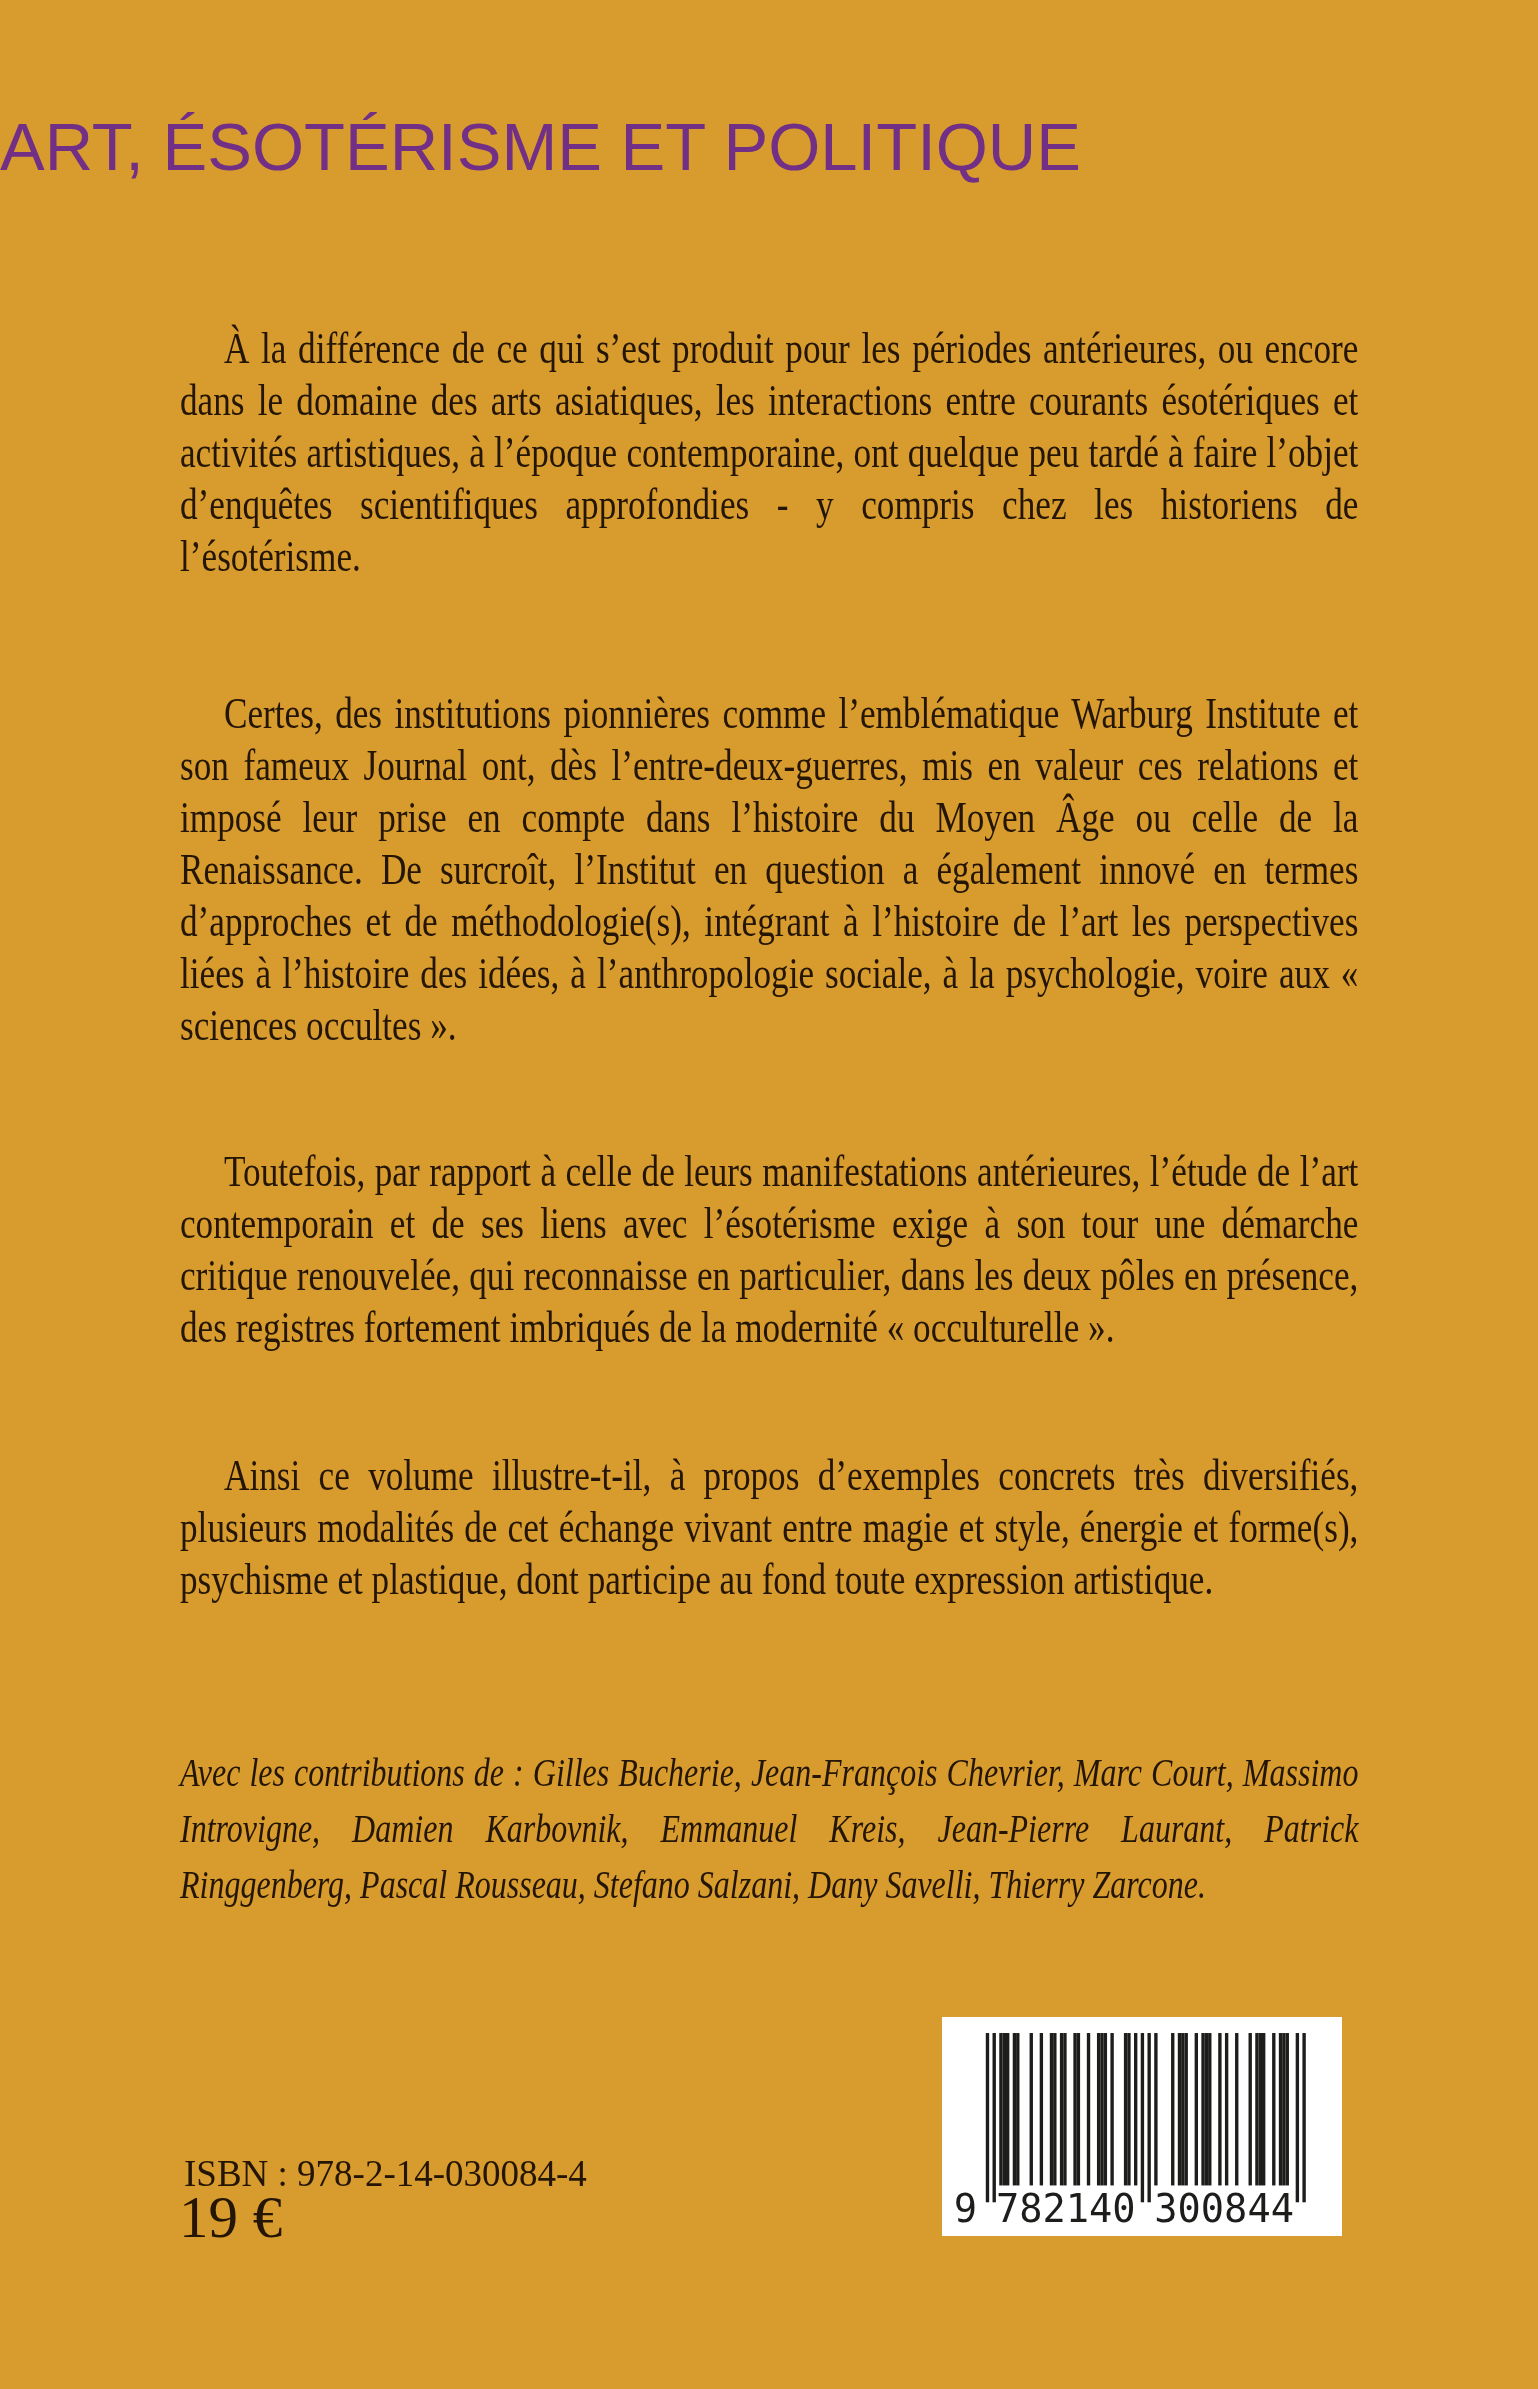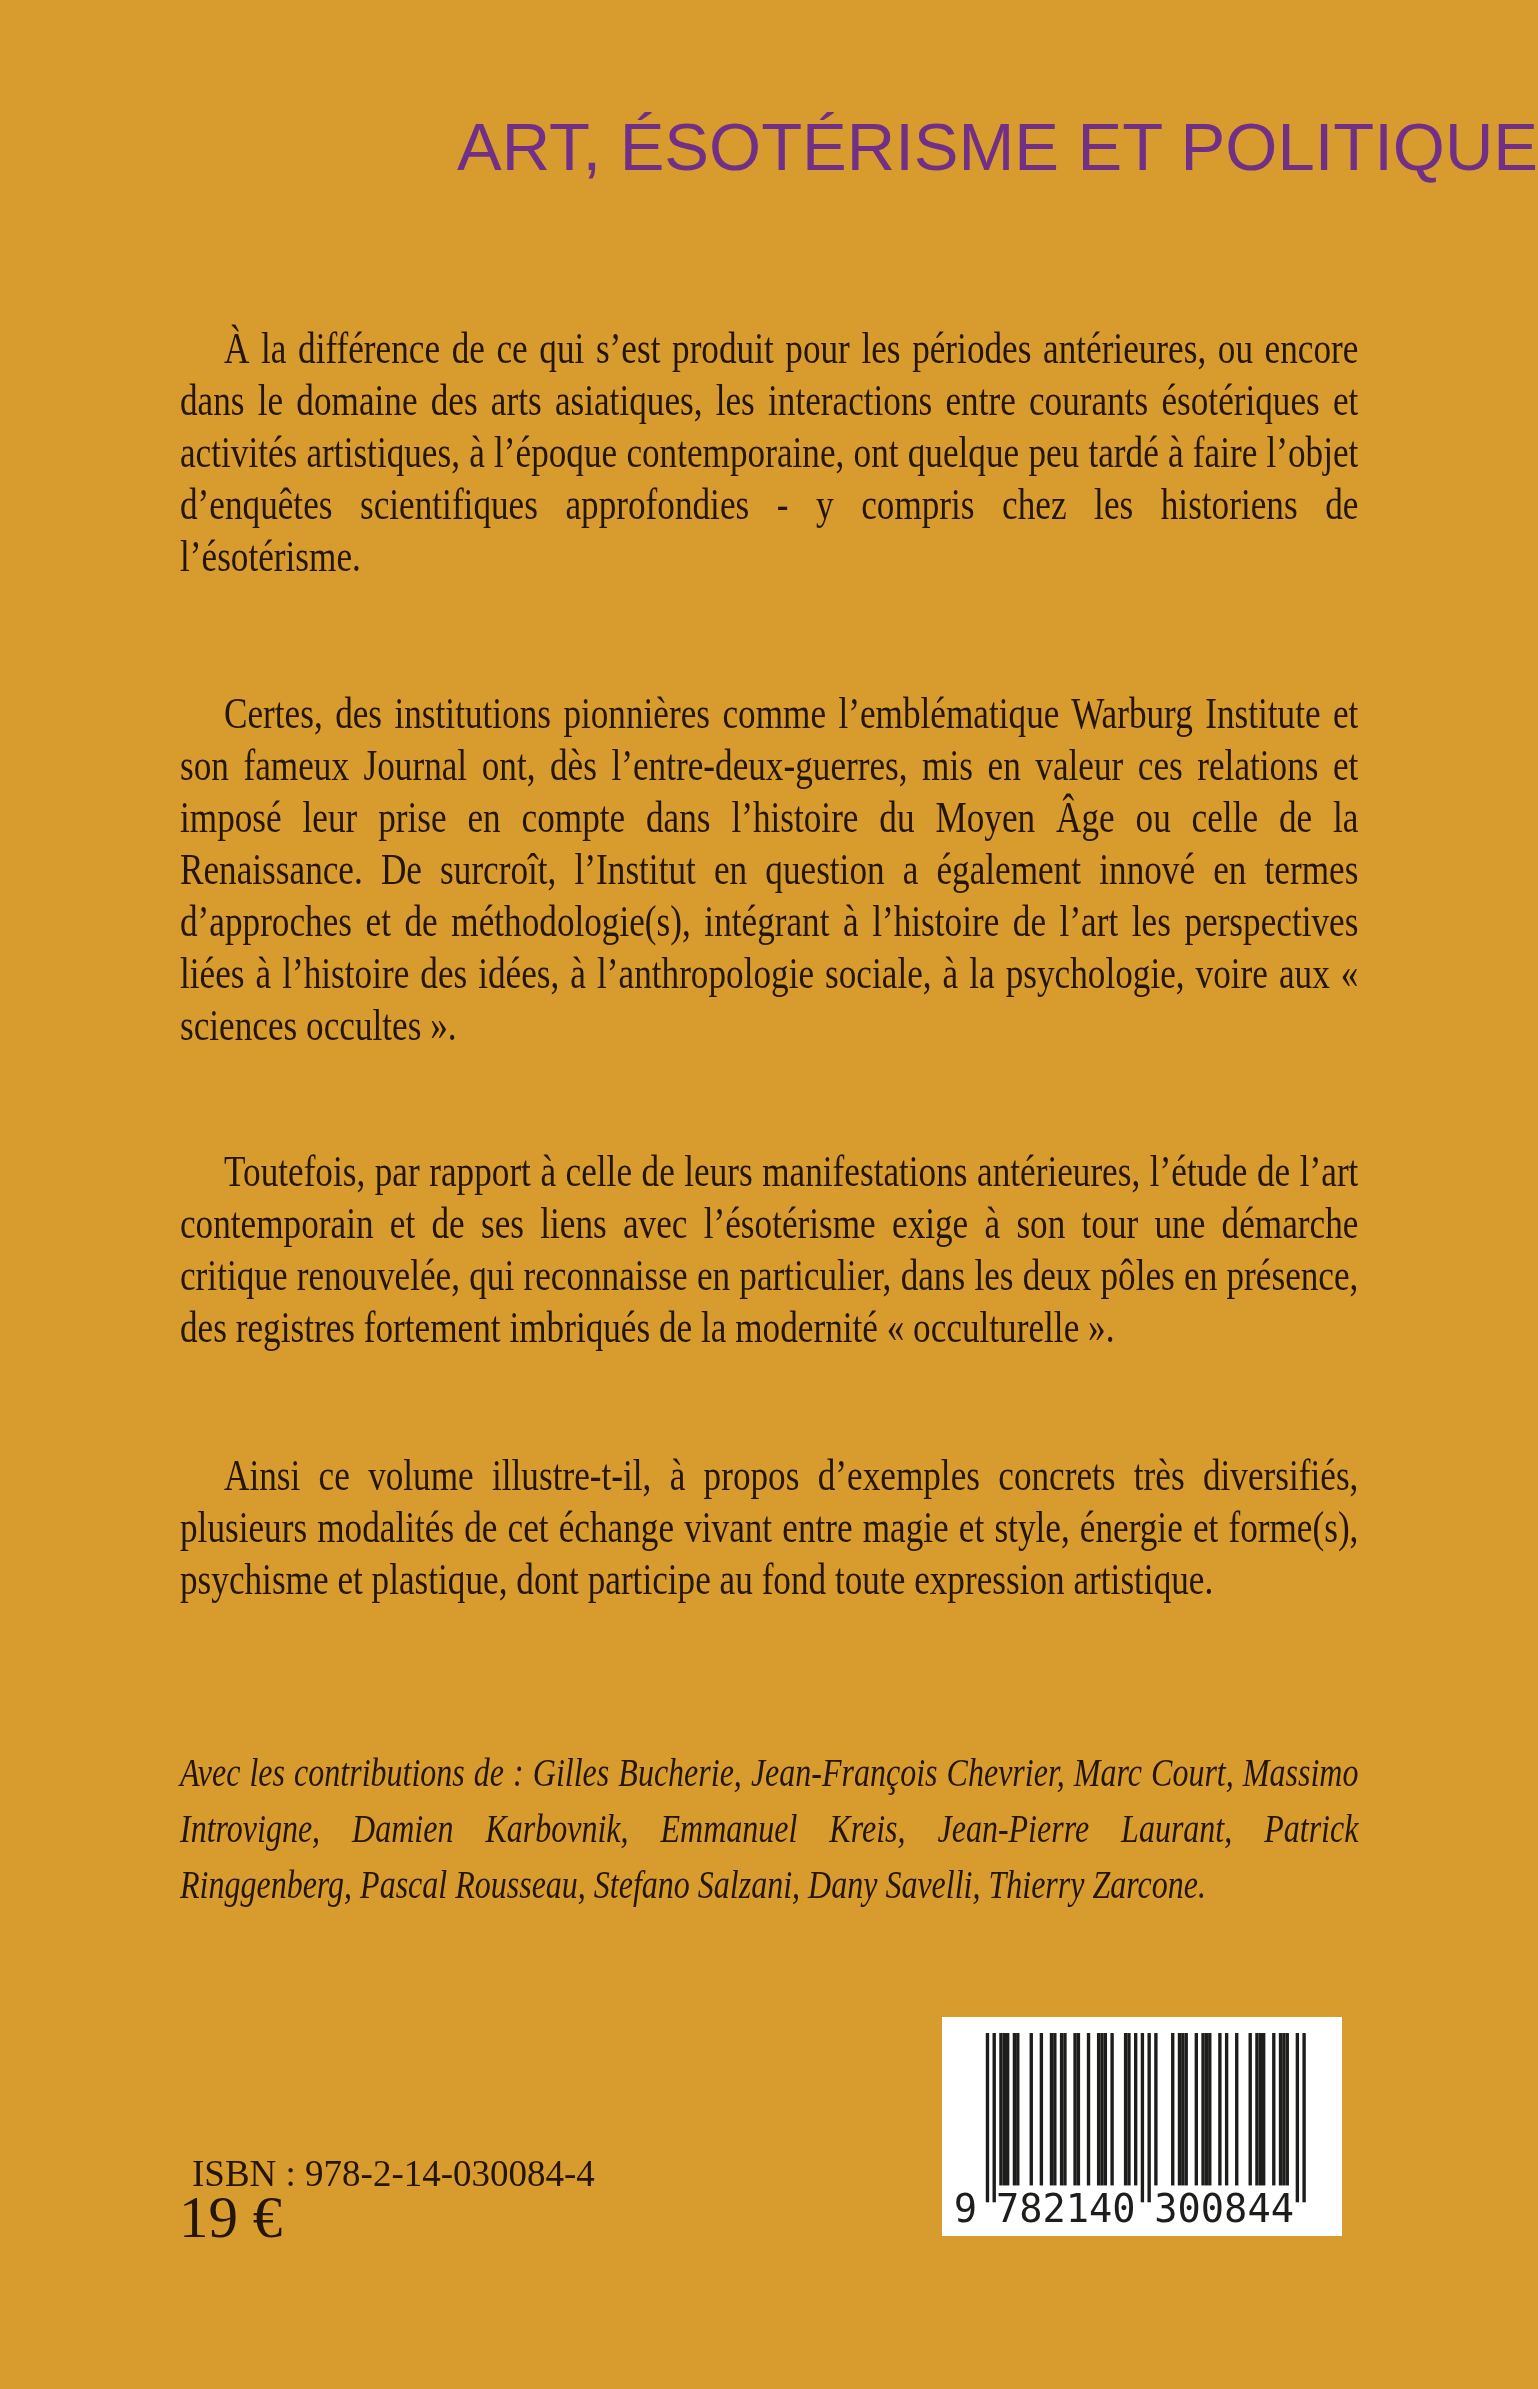--- a/index.html
+++ b/index.html
@@ -18,21 +18,21 @@
   .cover {
     position: absolute;
     inset: 0;
   }
   .book-title {
     position: absolute;
     top: 113px;
     left: 0;
     width: 1538px;
     margin: 0;
-    text-align: right;
+    text-align: left;
     font-family: "Liberation Sans", sans-serif;
     font-weight: normal;
     font-size: 67px;
     line-height: 1;
     letter-spacing: 0px;
     color: #722f86;
   }
   .body-para {
     position: absolute;
     left: 180px;
@@ -57,21 +57,21 @@
     transform: scaleX(0.8);
     transform-origin: 0 0;
     margin: 0;
     font-size: 40px;
     line-height: 56px;
     font-style: italic;
     text-align: justify;
   }
   .isbn-line {
     position: absolute;
-    left: 192px;
+    left: 184px;
     top: 2148px;
     font-size: 37px;
     line-height: 52px;
     white-space: nowrap;
   }
   .price-line {
     position: absolute;
     left: 179px;
     top: 2191px;
     font-size: 59px;

